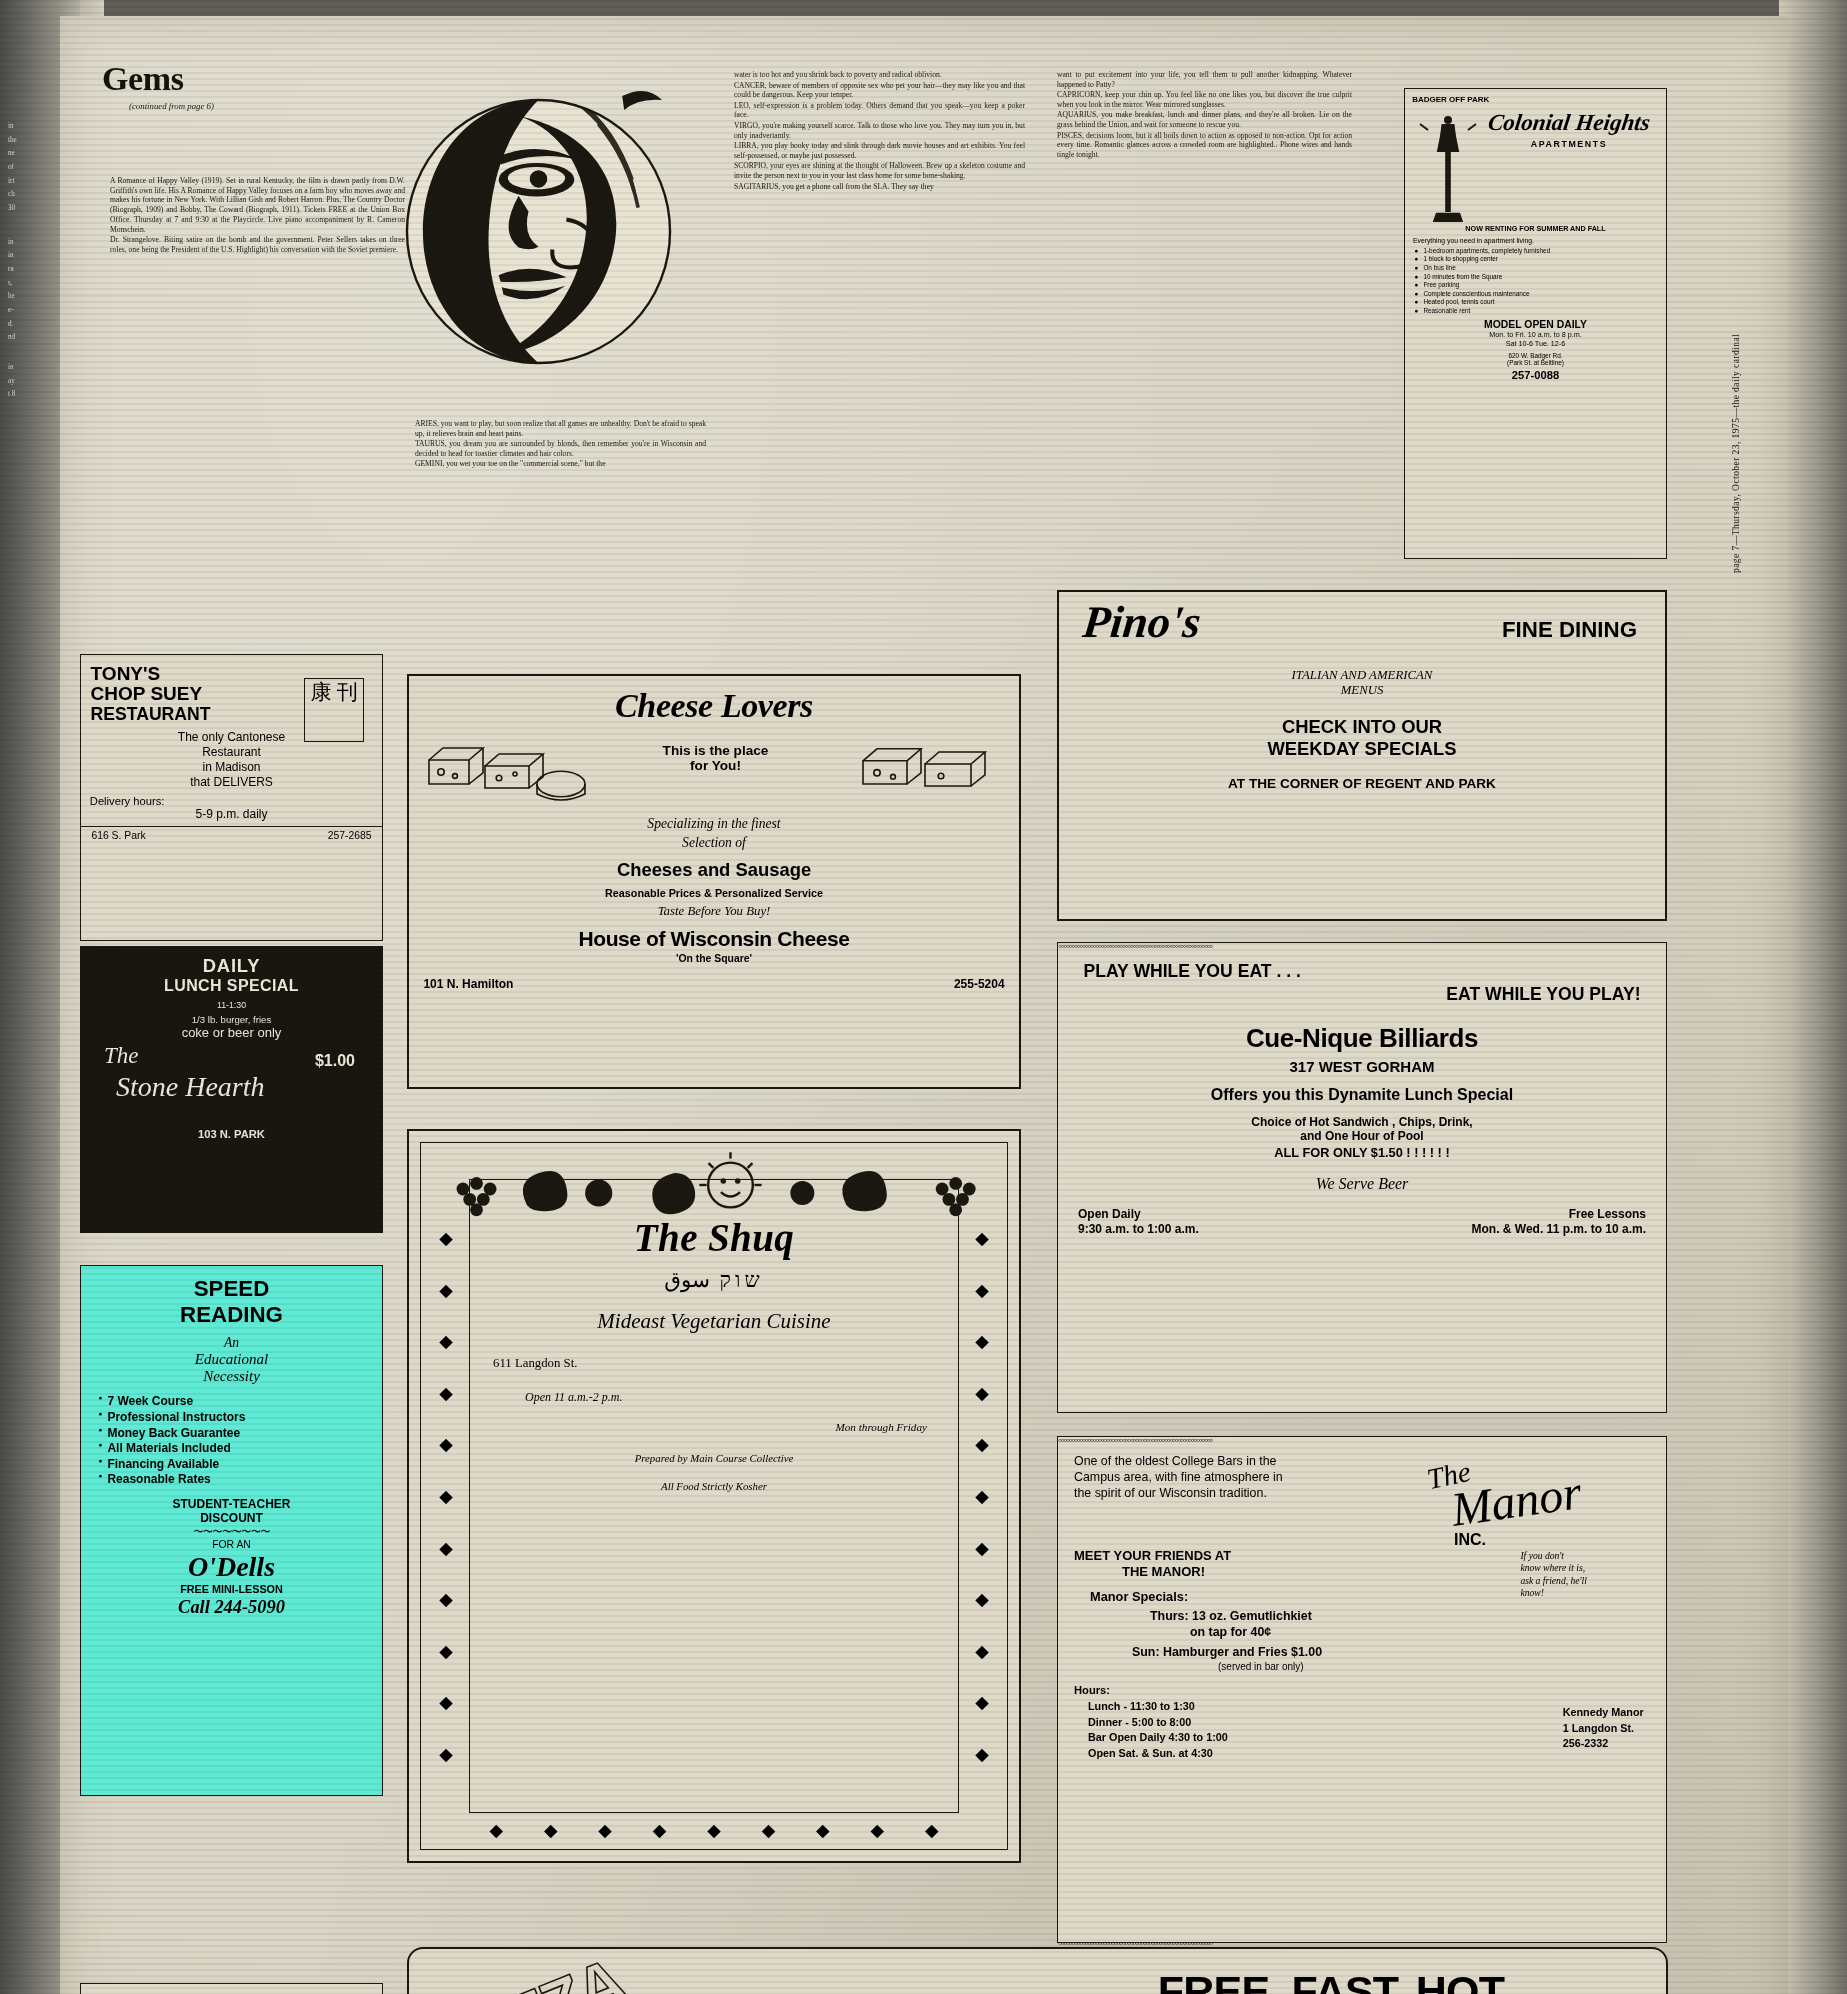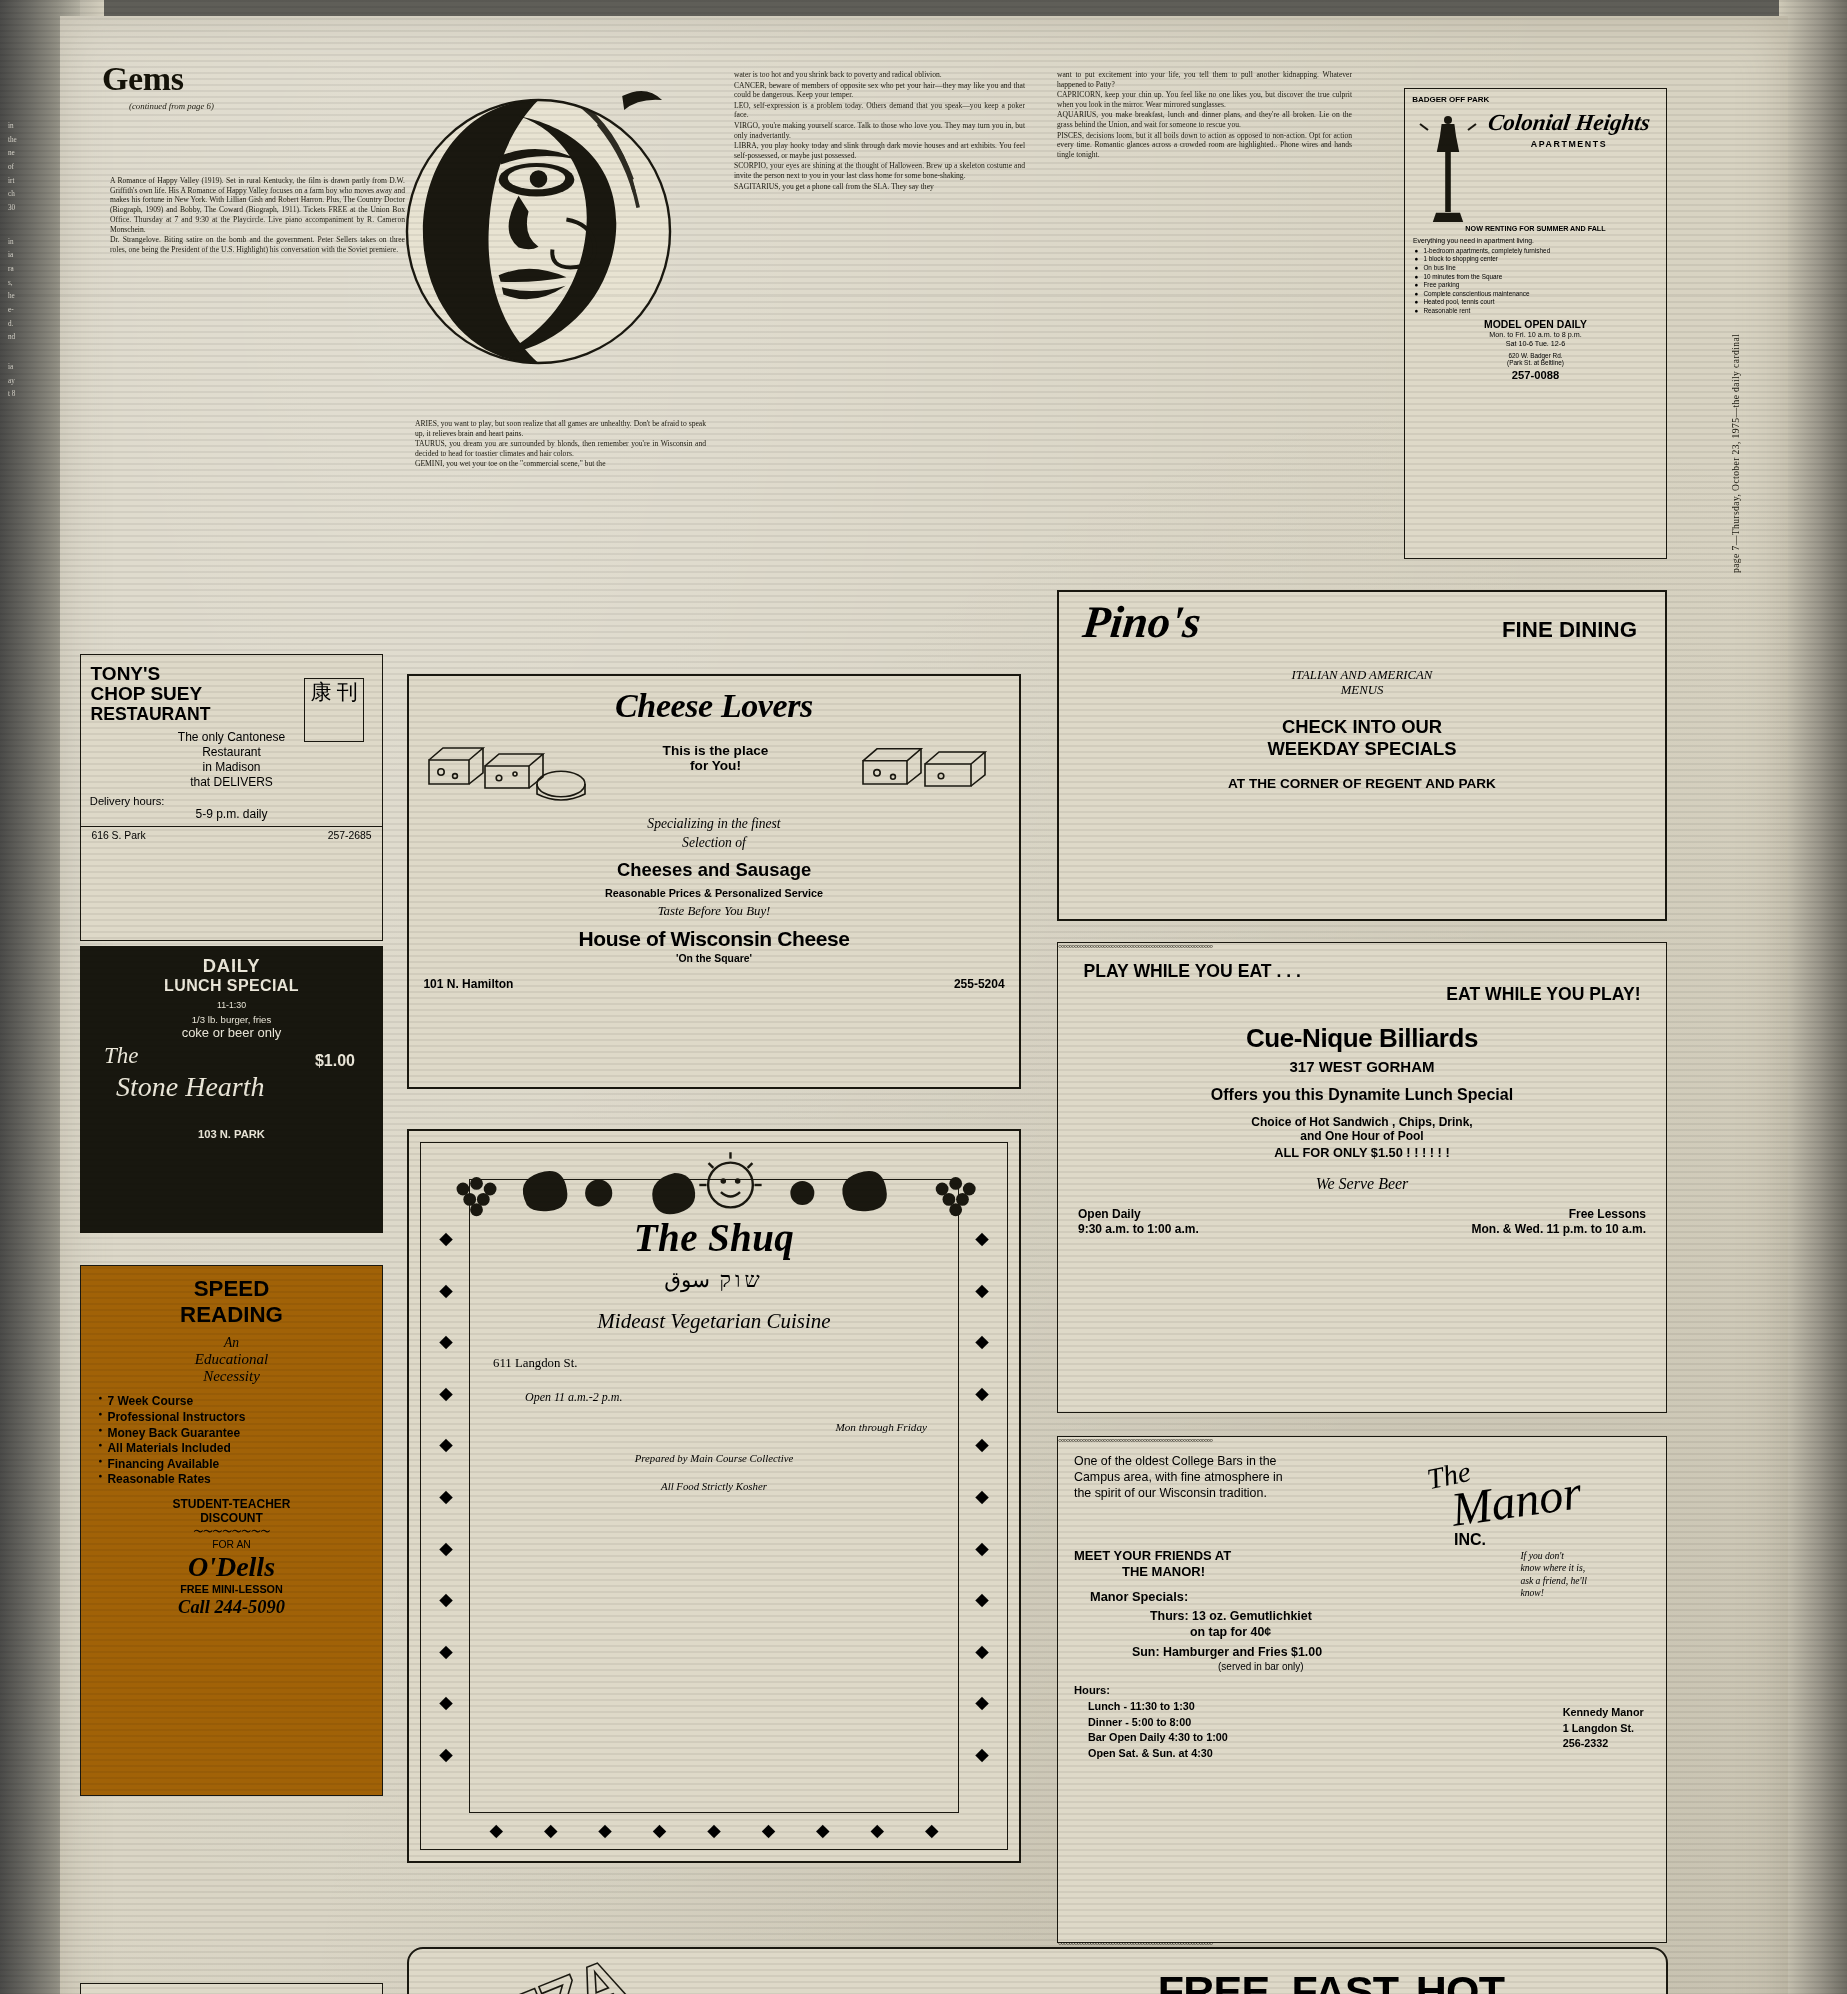--- a/index.html
+++ b/index.html
@@ -248,21 +248,21 @@
     <div class="sans ctr" style="font-size:9.6px;margin-top:4px;">1/3 lb. burger, fries</div>
     <div class="sans ctr" style="font-size:13px;">coke or beer only</div>
     <div style="position:relative;height:92px;">
       <div class="ital" style="position:absolute;left:24px;top:2.4px;font-size:23px;font-family:'Liberation Serif',serif;">The</div>
       <div class="ital" style="position:absolute;left:36px;top:31px;font-size:28px;font-family:'Liberation Serif',serif;">Stone Hearth</div>
       <div class="sans bold" style="position:absolute;right:28px;top:12px;font-size:16px;">$1.00</div>
     </div>
     <div class="sans ctr bold" style="font-size:11.2px;margin-top:-4px;">103 N. PARK</div>
   </div>
 
-  <div class="box bd speed" style="background:#a16207;">
+  <div class="box bd speed" style="background:#5eead4;">
     <div class="sans bold ctr" style="font-size:22.3px;margin-top:10.4px;">SPEED</div>
     <div class="sans bold ctr" style="font-size:22.3px;">READING</div>
     <div class="ital ctr" style="font-size:13.6px;margin-top:6.4px;">An</div>
     <div class="ital ctr" style="font-size:15px;">Educational</div>
     <div class="ital ctr" style="font-size:15px;">Necessity</div>
     <ul class="bul sans bold" style="font-size:12px;margin:9.6px 0 0 16px;">
       <li>7 Week Course</li>
       <li>Professional Instructors</li>
       <li>Money Back Guarantee</li>
       <li>All Materials Included</li>

